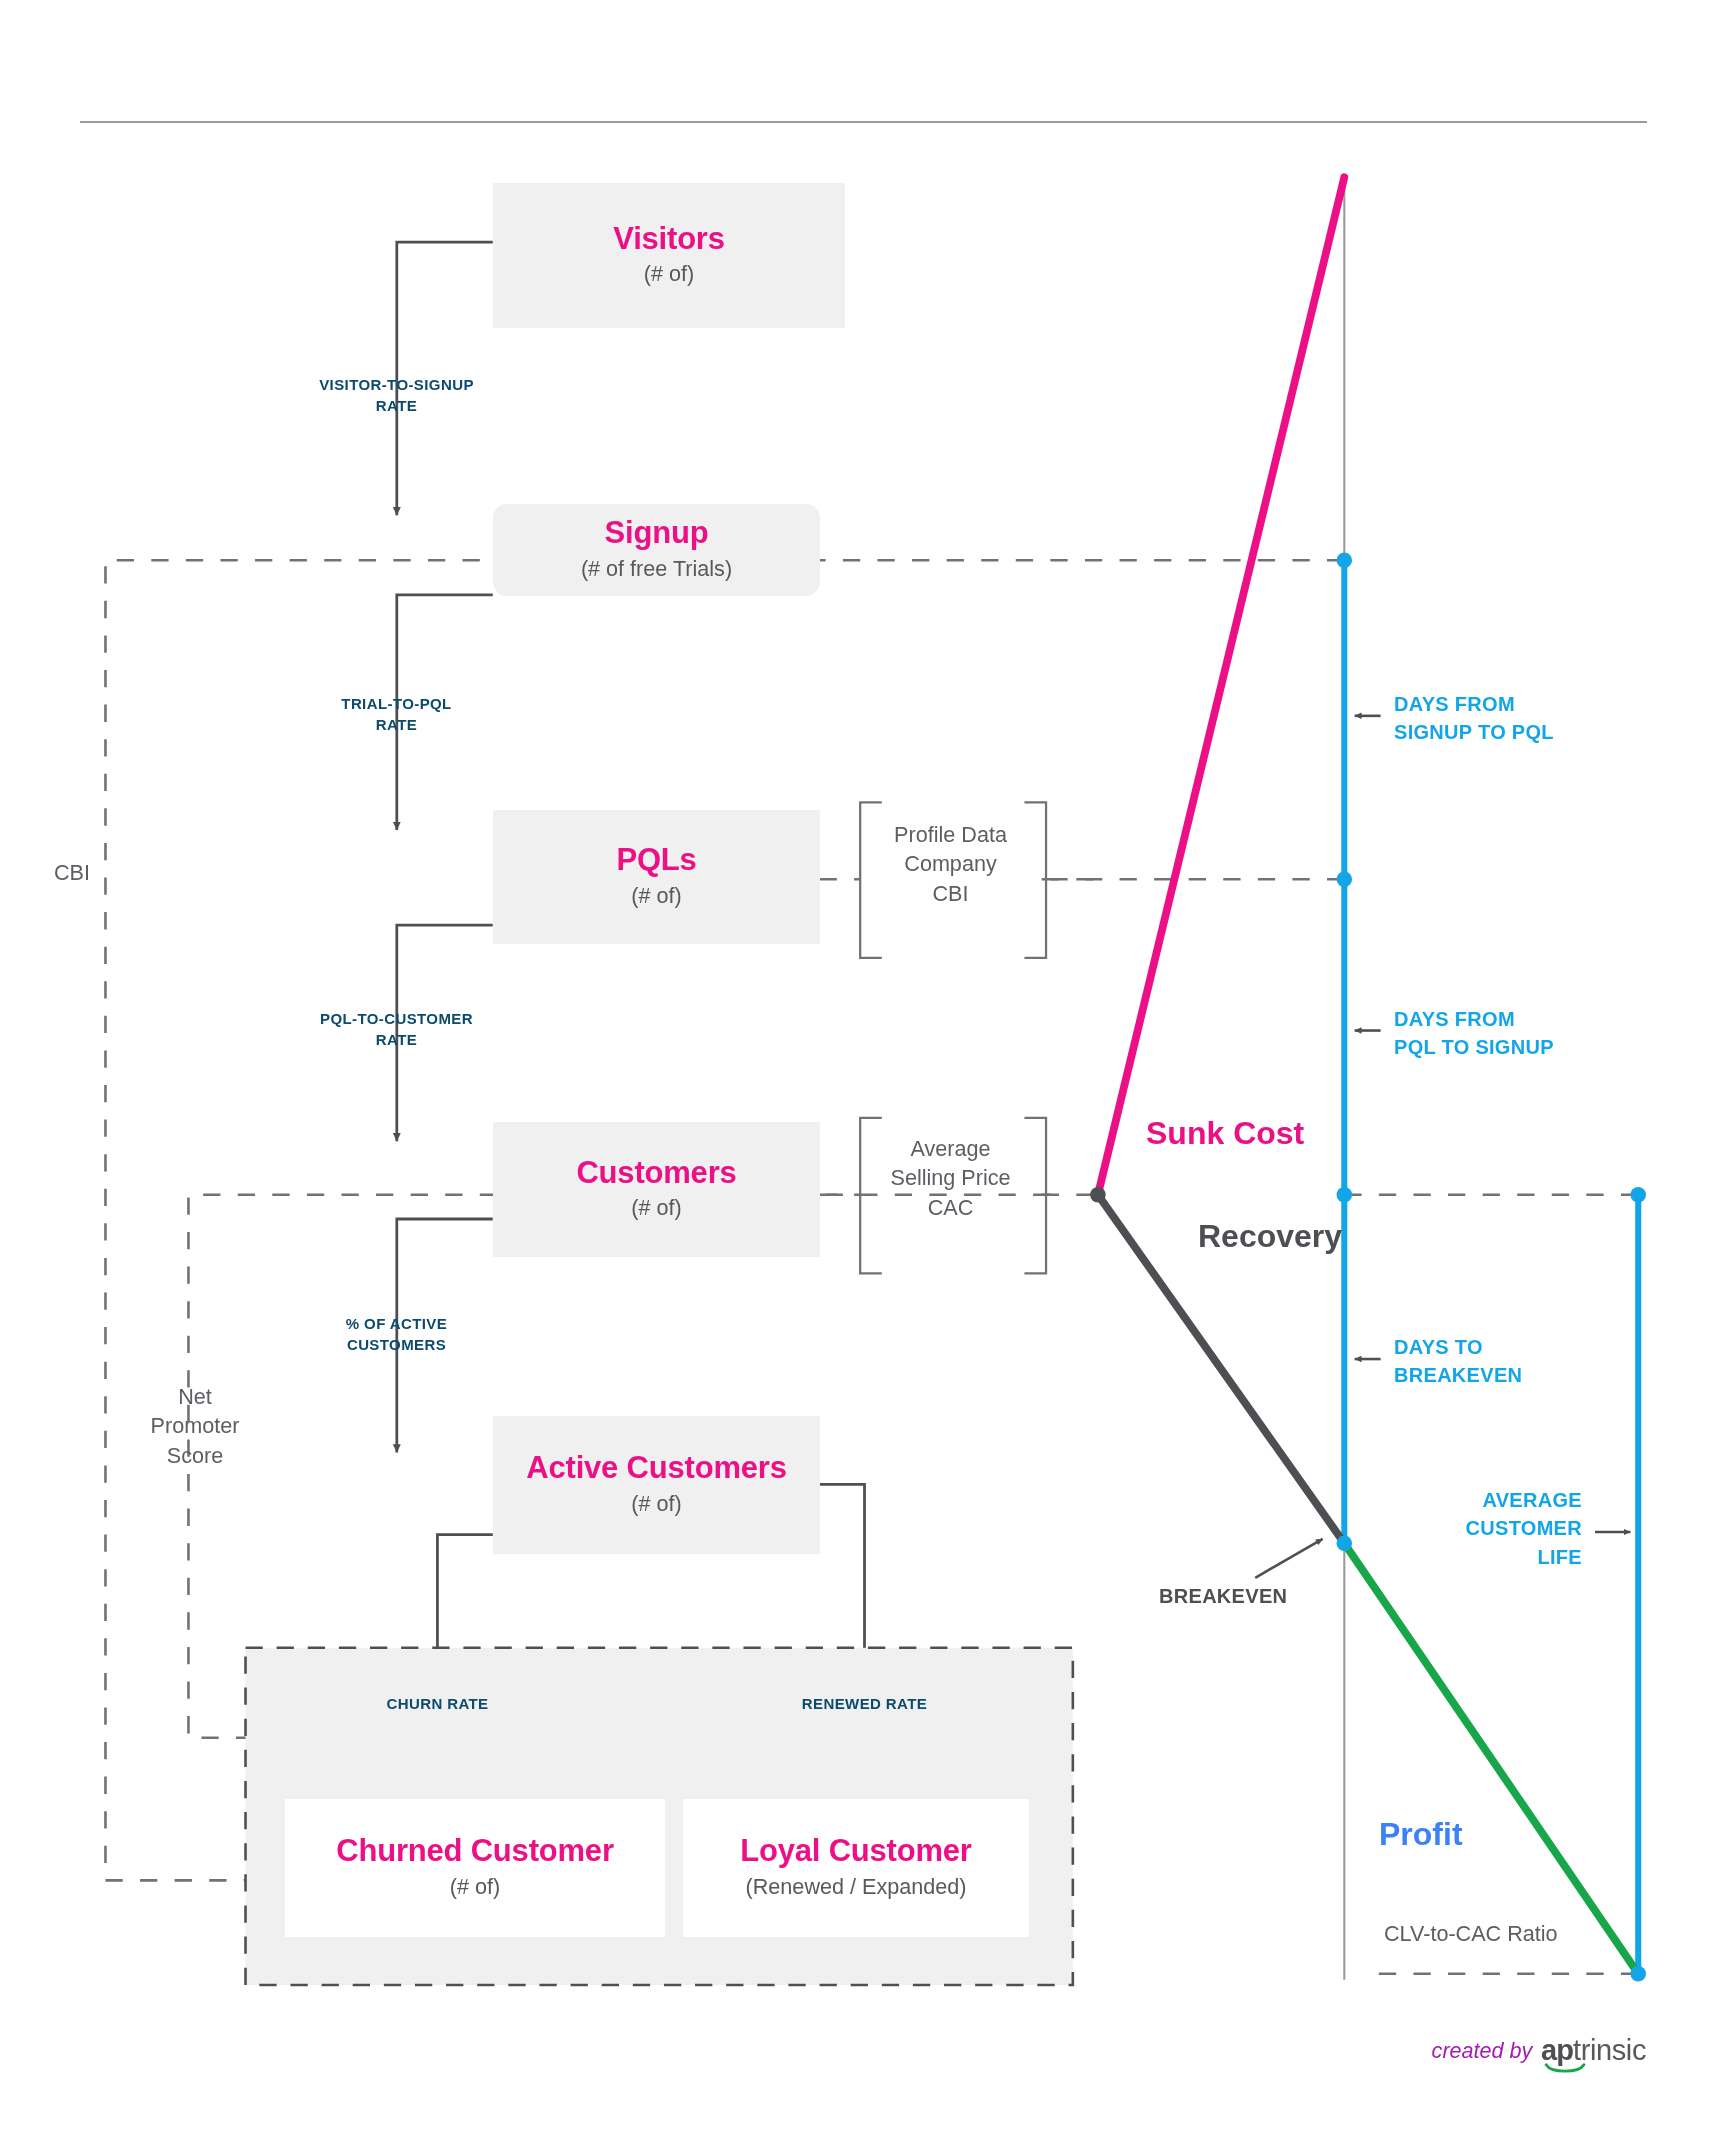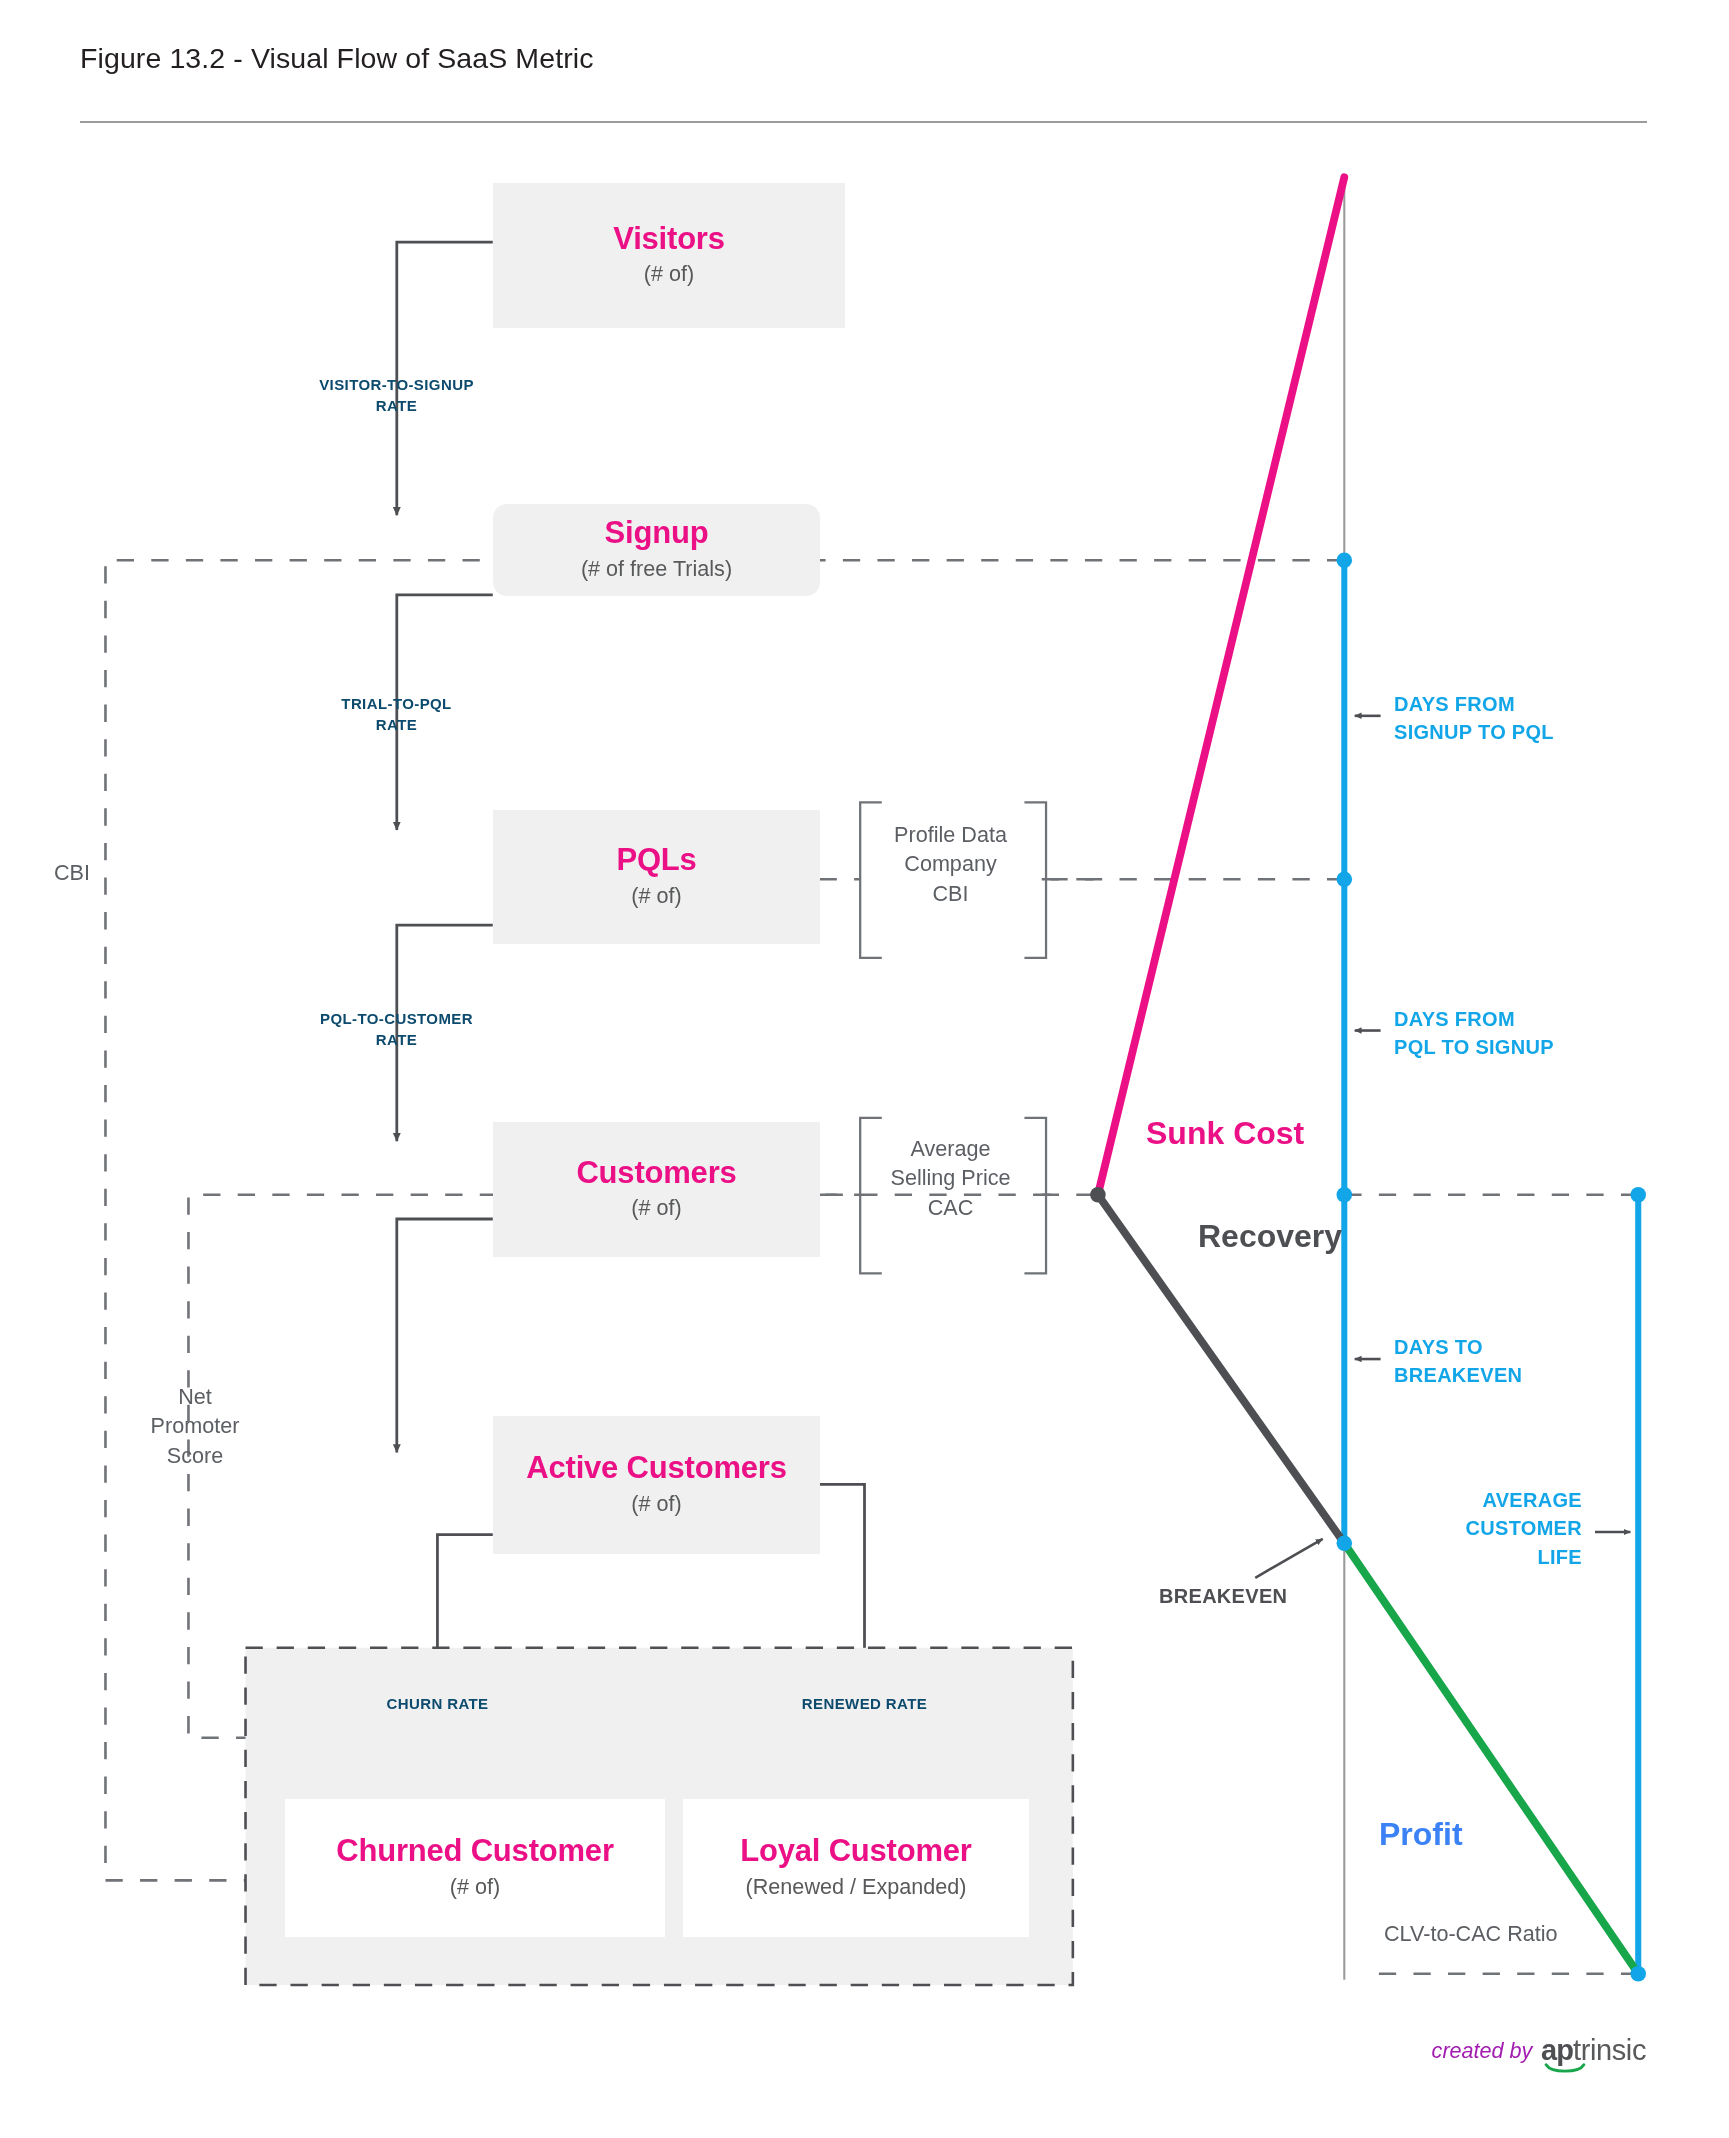--- a/index.html
+++ b/index.html
@@ -50,21 +50,20 @@
   .footer .brand{display:flex;align-items:baseline;position:relative;}
   .footer .ap{color:#4d4f53;font-size:29px;font-weight:bold;letter-spacing:-0.9px;}
   .footer .rest{color:#58595b;font-size:29px;letter-spacing:-0.4px;}
   .footer .smile{position:absolute;left:2.6px;bottom:-7.8px;width:42px;height:12px;}
 </style>
 </head>
 <body>
 
 <div id="stage">
 
-  <div class="title">Figure 13.2 - Visual Flow of SaaS Metric</div>
   <div class="rule"></div>
 
   <svg class="layer" viewBox="0 0 2000 2473" preserveAspectRatio="none">
     <defs>
       <marker id="ah" markerWidth="11" markerHeight="11" refX="9.5" refY="5.2" orient="auto" markerUnits="userSpaceOnUse">
         <path d="M0,0.6 L10,5.2 L0,9.8 z" fill="#4d4f53"></path>
       </marker>
       <marker id="ahs" markerWidth="9" markerHeight="9" refX="8" refY="4.3" orient="auto" markerUnits="userSpaceOnUse">
         <path d="M0,0.5 L8.4,4.3 L0,8.1 z" fill="#4d4f53"></path>
       </marker>
@@ -185,20 +184,24 @@
   <div class="rate" style="left:216px;top:693px;width:361px;">
     <div>TRIAL-TO-PQL</div>
     <div>RATE</div>
   </div>
 
   <div class="rate" style="left:216px;top:1008px;width:361px;">
     <div>PQL-TO-CUSTOMER</div>
     <div>RATE</div>
   </div>
 
+  <div class="rate" style="left:216px;top:1313px;width:361px;">
+    <div>% OF ACTIVE</div>
+    <div>CUSTOMERS</div>
+  </div>
 
   <div class="rate" style="left:299px;top:1693px;width:277px;">
     <div>CHURN RATE</div>
   </div>
 
   <div class="rate" style="left:726px;top:1693px;width:277px;">
     <div>RENEWED RATE</div>
   </div>
 
   <div class="light" style="left:866px;top:820px;width:169px;">

